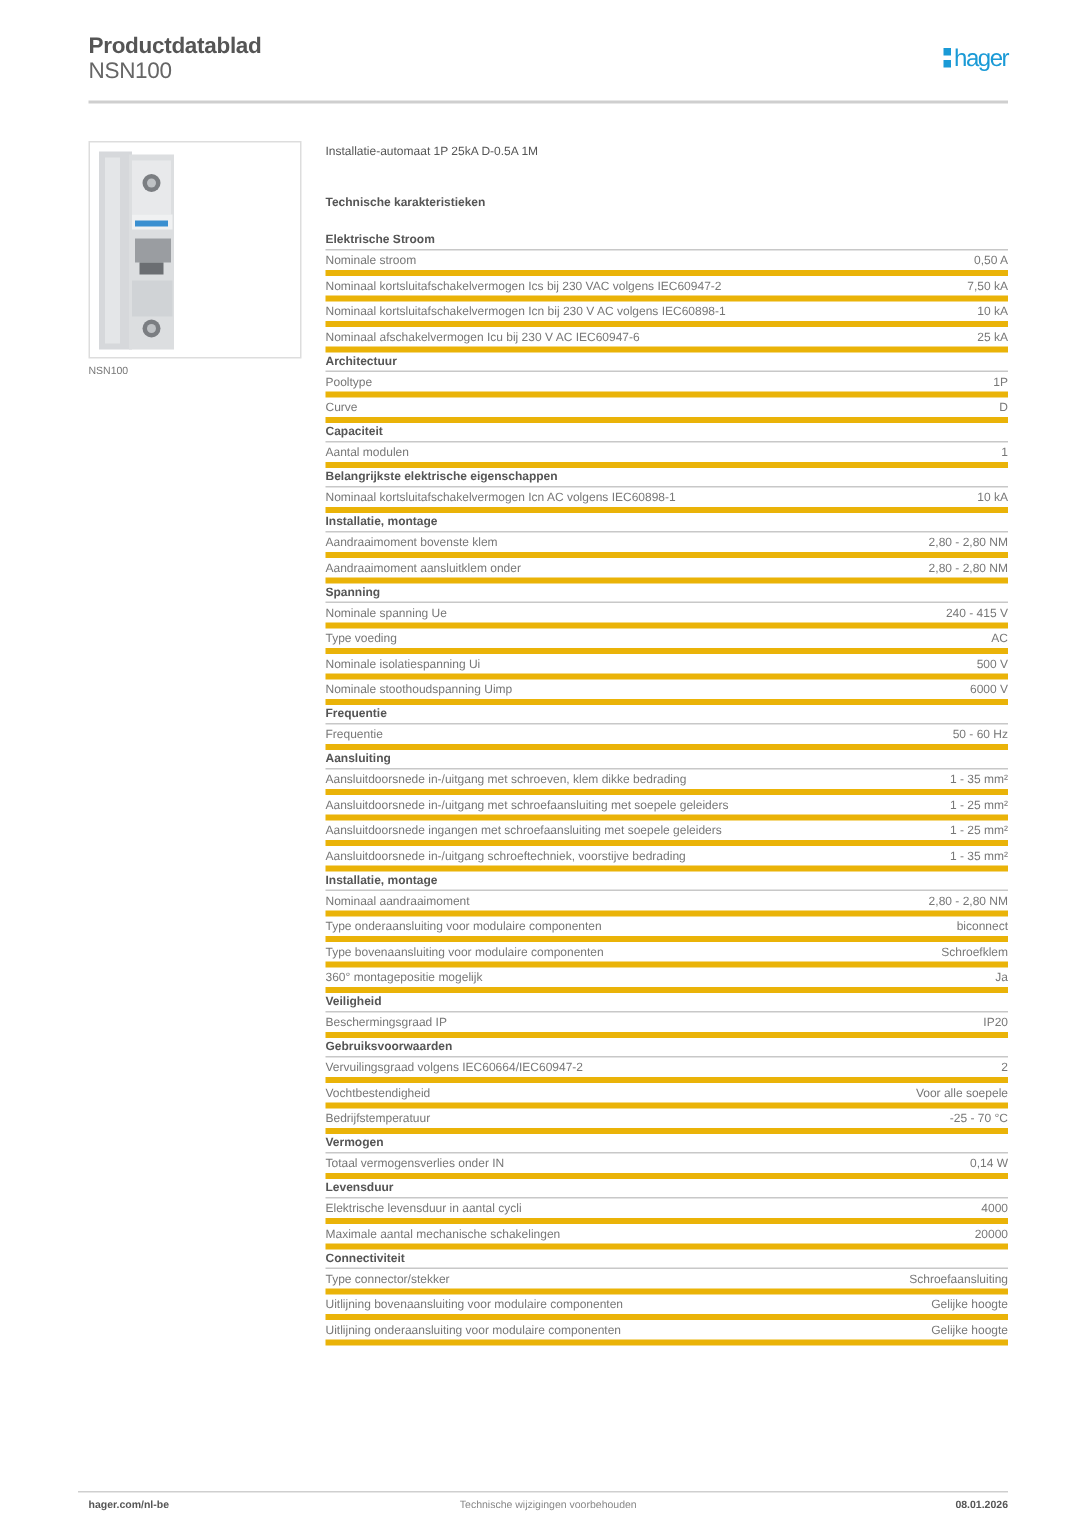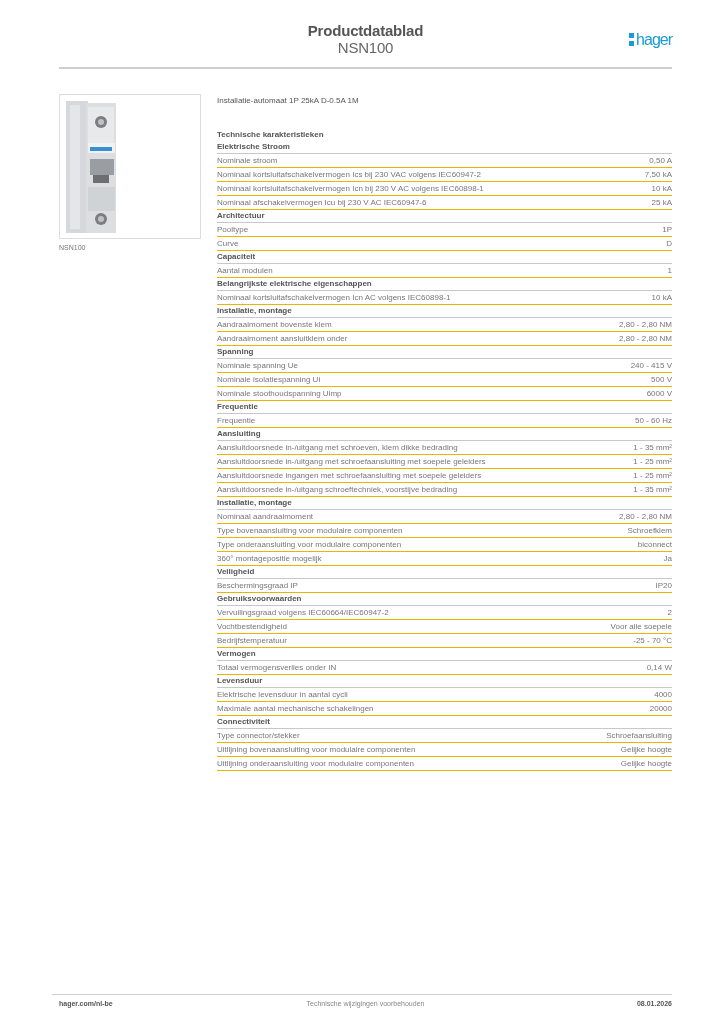--- a/index.html
+++ b/index.html
@@ -1,39 +1,39 @@
 <!DOCTYPE html>
 <html><head>
 <meta charset="utf-8">
 <style>
   html, body { margin:0; padding:0; background:#ffffff; }
   body { width:724px; height:1024px; position:relative; overflow:hidden;
          font-family:"Liberation Sans", sans-serif; color:#555; }
-  .header { position:absolute; left:59px; top:22px; right:52px; height:46px;text-align:center; }
+  .header { position:absolute; left:59px; top:22px; right:52px; height:46px; }
   .doc-title { font-size:15px; font-weight:bold; color:#555; line-height:17px; letter-spacing:-0.2px; }
   .doc-sub { font-size:15px; color:#666; line-height:17px; letter-spacing:-0.2px; }
   .logo { position:absolute; right:0; top:6px; font-size:16px; font-weight:normal; color:#1a9ad6;
           letter-spacing:-1px; line-height:24px; }
   .logo .colon { display:inline-block; width:5px; position:relative; margin-right:2px; height:16px; }
   .logo .colon i { position:absolute; left:0; width:5px; height:5px; background:#1a9ad6; }
   .header-rule { position:absolute; left:59px; right:52px; top:67px; height:2px; background:#cfcfcf; }
 
   .product-img { position:absolute; left:59px; top:94px; width:140px; height:143px;
                  border:1px solid #ddd; background:#fff; }
   .img-caption { position:absolute; left:59px; top:244px; font-size:7px; color:#777; }
 
   .main { position:absolute; left:217px; top:95px; width:455px; }
   .product-name { font-size:8px; font-weight:normal; color:#555; height:12px; line-height:12px; }
   .tech-head { font-size:8px; font-weight:bold; color:#555; margin-top:22px; height:12px; line-height:12px; }
   .section { }
-  .section.first { }
+  .section.first { margin-top:13px; }
   .sec-title { font-size:8px; font-weight:bold; color:#555; height:12px; line-height:12px;
                border-bottom:1px solid #c8c8c8; }
   .row { display:flex; justify-content:space-between; font-size:8px; color:#777;
-         height:13px; line-height:13px; border-bottom:1px solid #eab308; }
+         height:13px; line-height:13px; border-bottom:4px solid #eab308; }
   .row .v { text-align:center; }
 
   .footer-rule { position:absolute; left:52px; right:52px; top:994px; height:1px; background:#cfcfcf; }
   .footer { position:absolute; left:59px; right:52px; top:1000px; height:12px; font-size:7px; }
   .f-left { position:absolute; left:0; font-weight:bold; color:#555; }
   .f-mid { position:absolute; left:0; right:0; text-align:center; color:#888; }
   .f-right { position:absolute; right:0; font-weight:bold; color:#555; }
 </style>
 </head>
 <body>
@@ -125,20 +125,24 @@
           <span class="v">2,80 - 2,80 NM</span>
         </div>
       </div>
       <div class="section">
         <div class="sec-title">Spanning</div>
         <div class="row">
           <span class="l">Nominale spanning Ue</span>
           <span class="v">240 - 415 V</span>
         </div>
         <div class="row">
+          <span class="l">Type voeding</span>
+          <span class="v">AC</span>
+        </div>
+        <div class="row">
           <span class="l">Nominale isolatiespanning Ui</span>
           <span class="v">500 V</span>
         </div>
         <div class="row">
           <span class="l">Nominale stoothoudspanning Uimp</span>
           <span class="v">6000 V</span>
         </div>
       </div>
       <div class="section">
         <div class="sec-title">Frequentie</div>
@@ -166,26 +170,26 @@
           <span class="v">1 - 35 mm²</span>
         </div>
       </div>
       <div class="section">
         <div class="sec-title">Installatie, montage</div>
         <div class="row">
           <span class="l">Nominaal aandraaimoment</span>
           <span class="v">2,80 - 2,80 NM</span>
         </div>
         <div class="row">
+          <span class="l">Type onderaansluiting voor modulaire componenten</span>
+          <span class="v">biconnect</span>
+        </div>
+        <div class="row">
           <span class="l">Type bovenaansluiting voor modulaire componenten</span>
           <span class="v">Schroefklem</span>
-        </div>
-        <div class="row">
-          <span class="l">Type onderaansluiting voor modulaire componenten</span>
-          <span class="v">biconnect</span>
         </div>
         <div class="row">
           <span class="l">360° montagepositie mogelijk</span>
           <span class="v">Ja</span>
         </div>
       </div>
       <div class="section">
         <div class="sec-title">Veiligheid</div>
         <div class="row">
           <span class="l">Beschermingsgraad IP</span>

